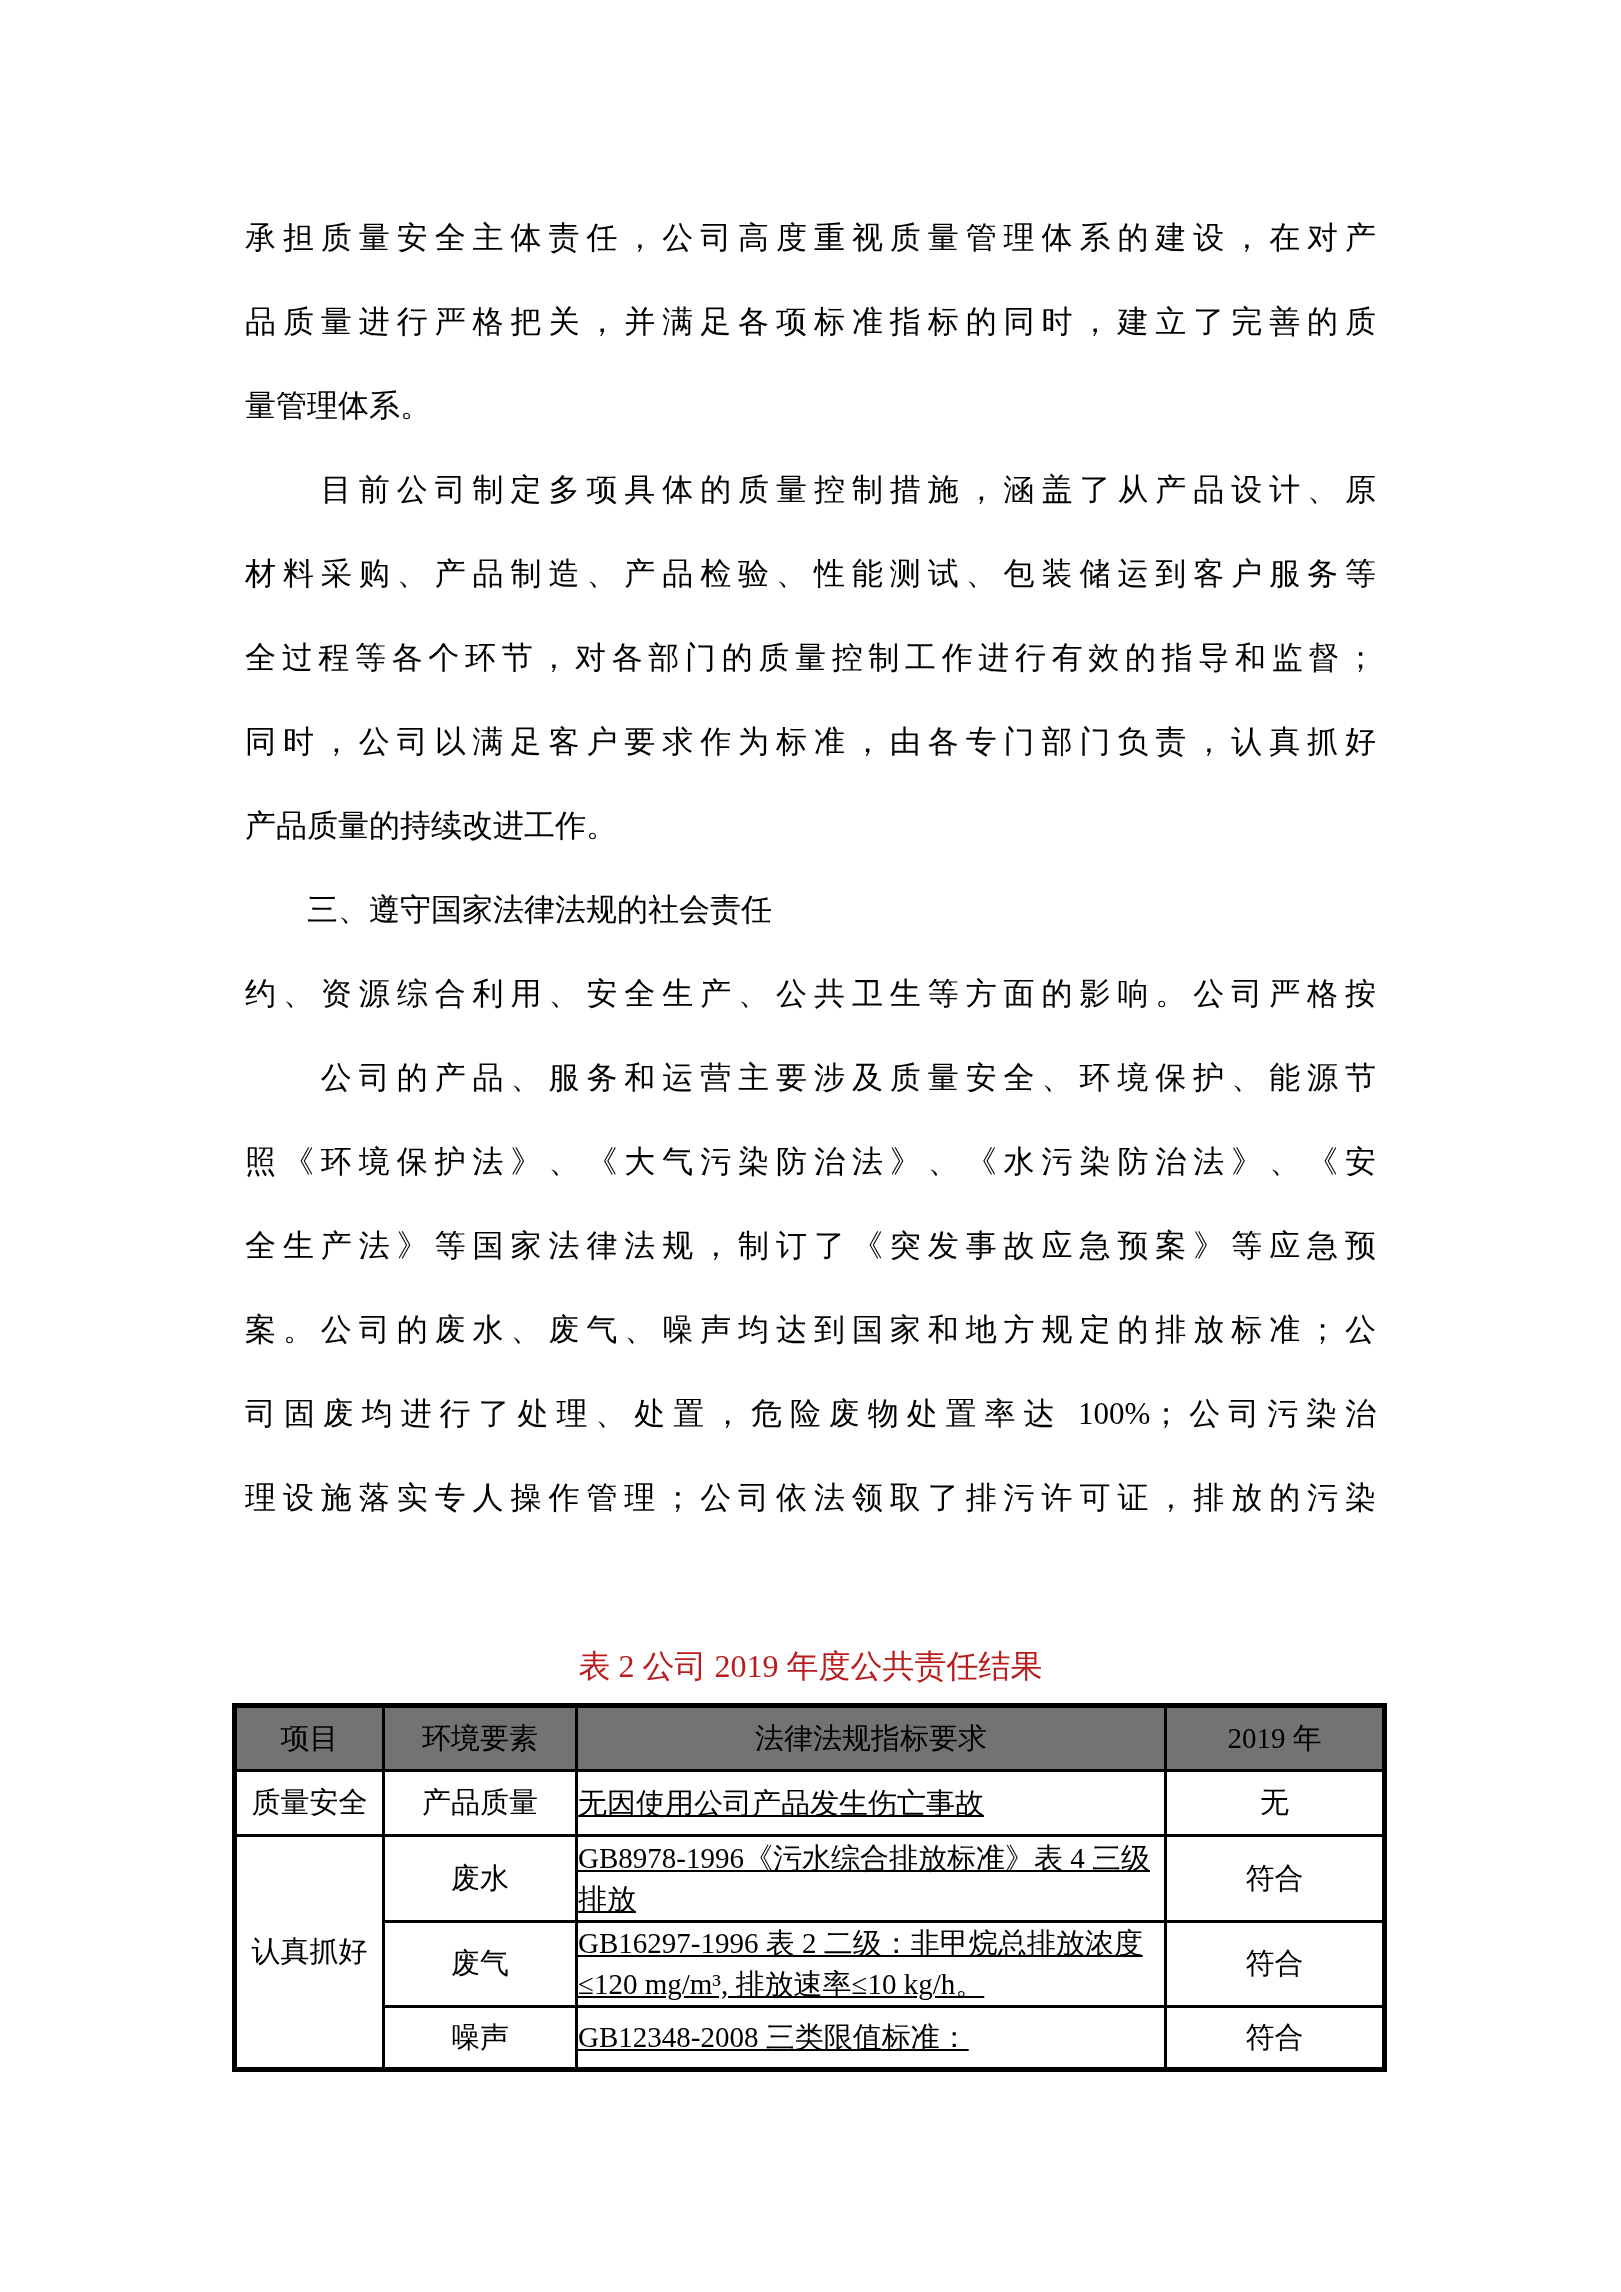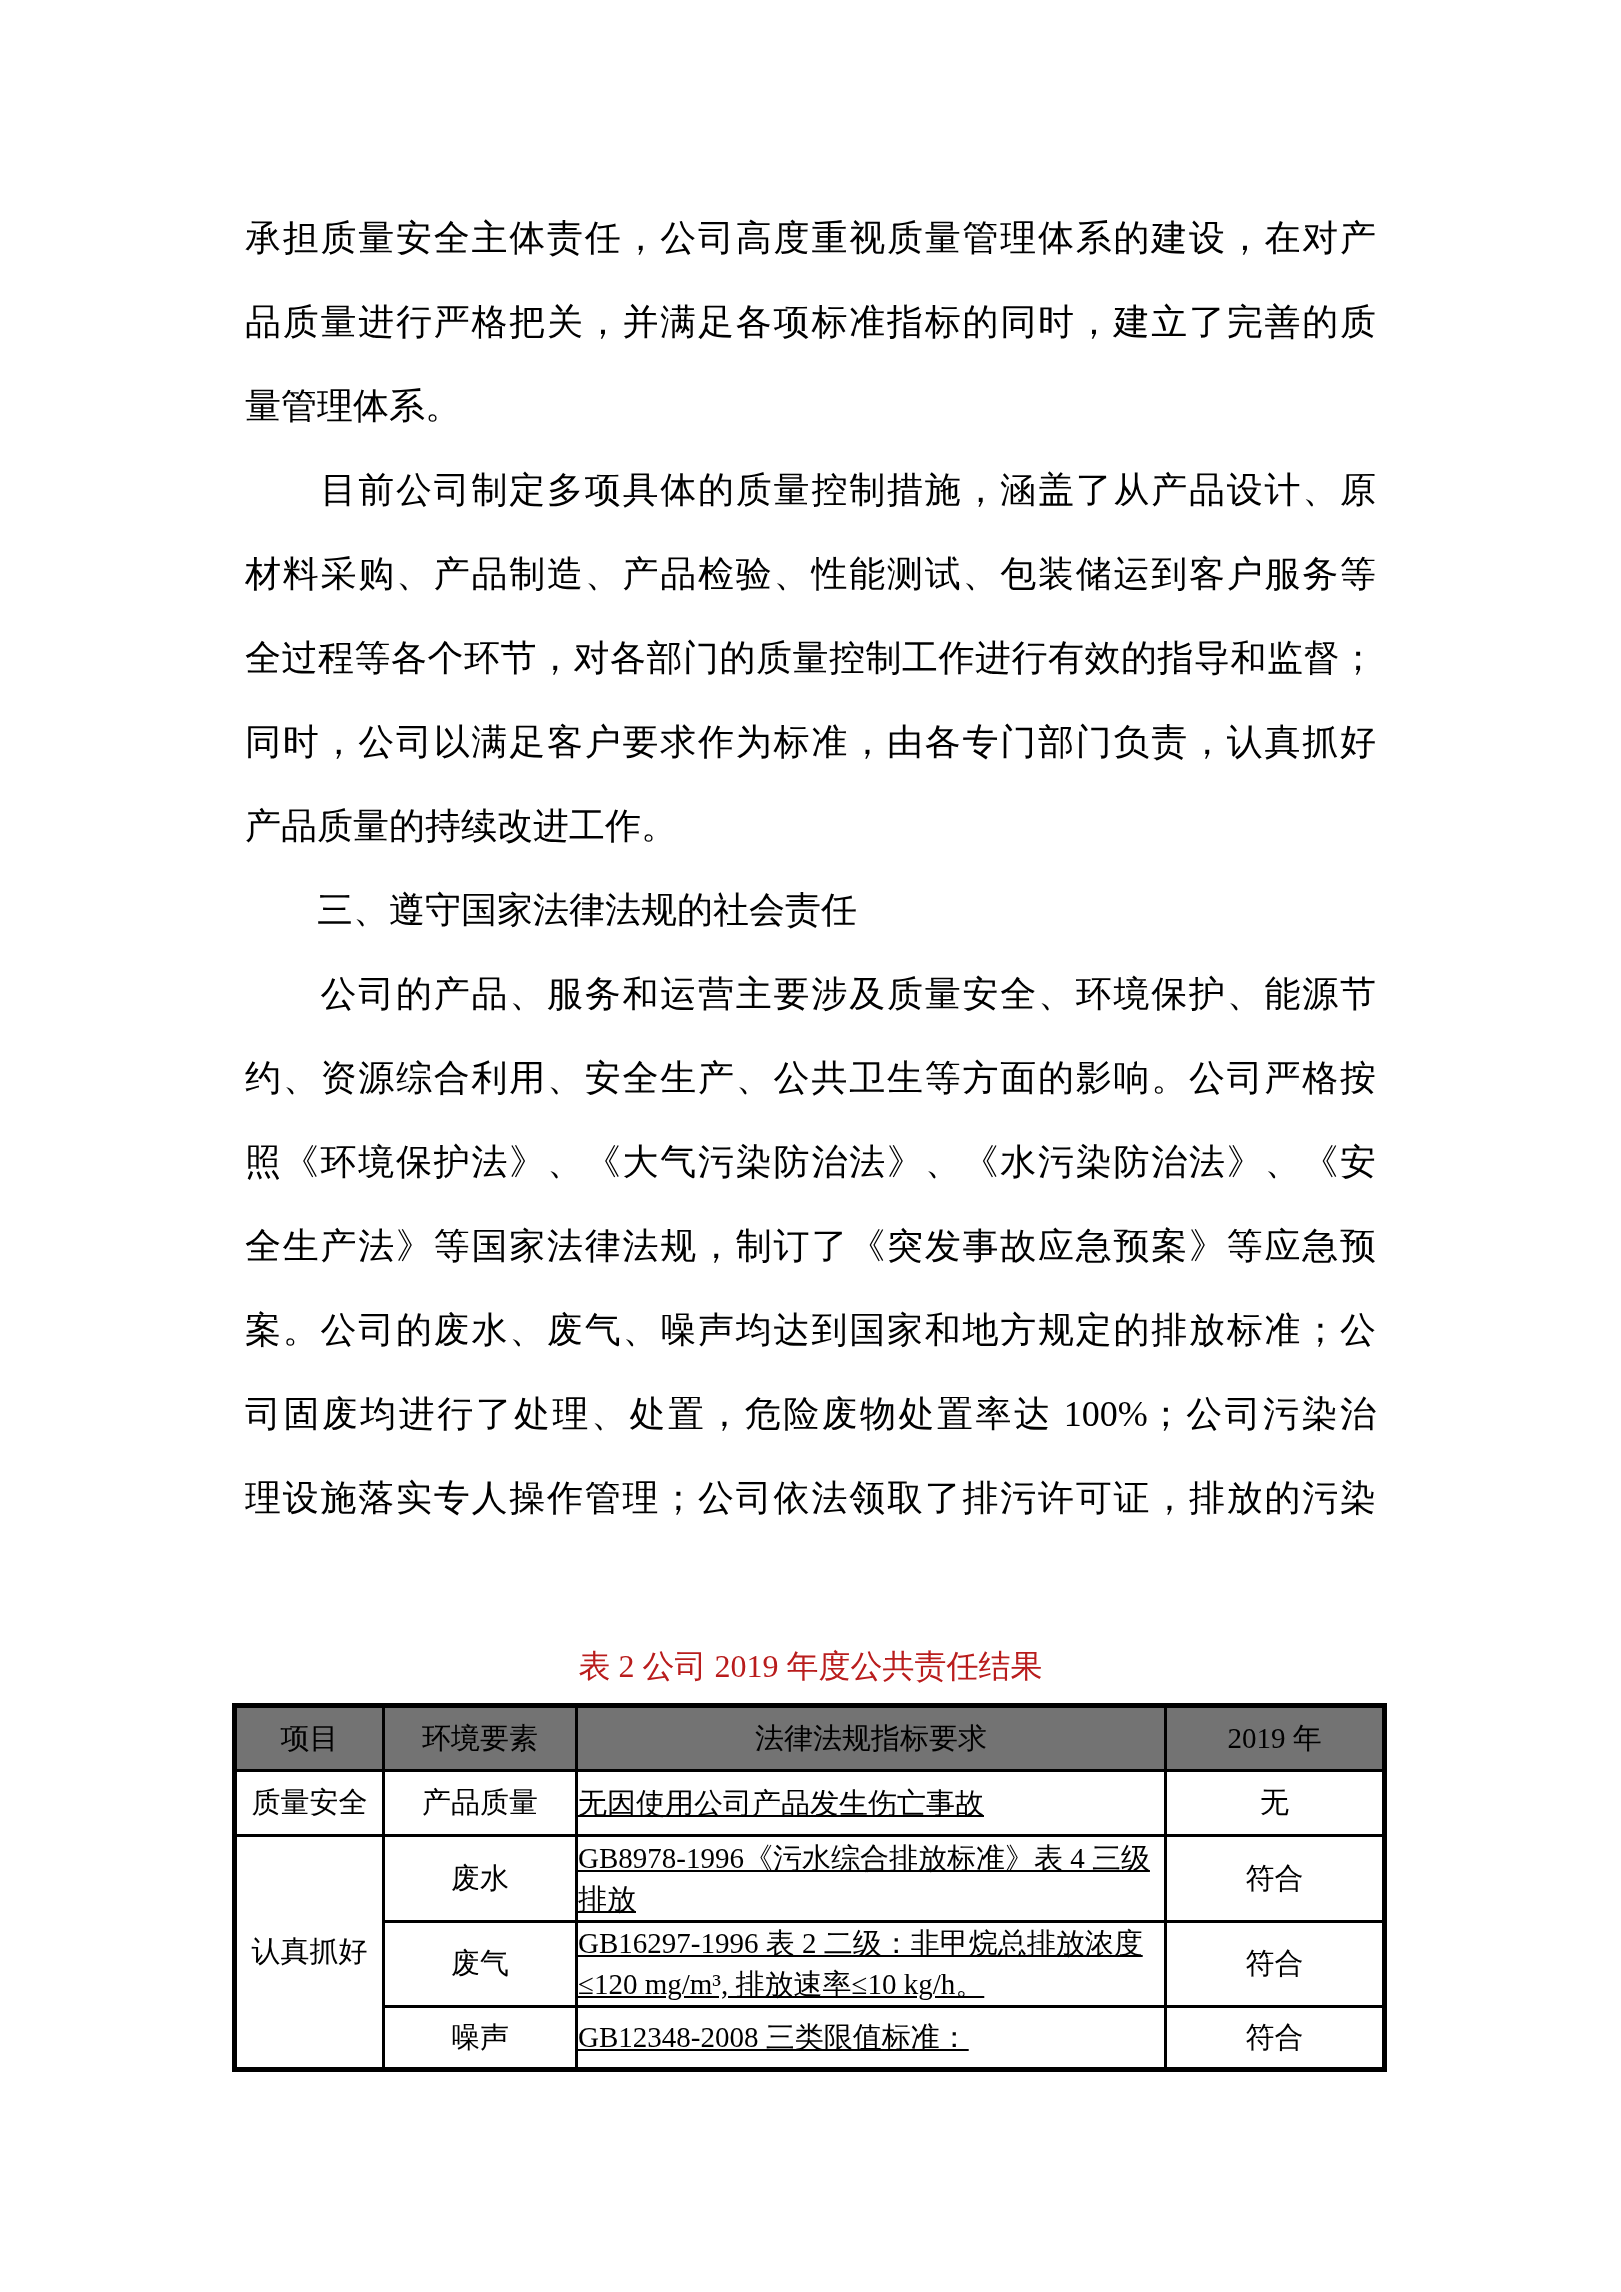--- a/index.html
+++ b/index.html
@@ -16,21 +16,21 @@
     color: #000000;
     overflow: hidden;
   }
   .text-block {
     position: absolute;
     left: 245px; top: 196px; width: 1131px;
   }
   .line {
     height: 84px;
     line-height: 84px;
-    font-size: 36px;
+    font-size: 31px;
     color: #000000;
   }
   .line.stretch {
     text-align: justify;
     text-align-last: justify;
     text-justify: inter-character;
   }
   .caption {
     position: absolute;
     left: 245px; top: 1631px; width: 1131px;
@@ -92,22 +92,22 @@
       <div class="line stretch">全过程等各个环节，对各部门的质量控制工作进行有效的指导和监督；</div>
       <div class="line stretch">同时，公司以满足客户要求作为标准，由各专门部门负责，认真抓好</div>
       <div class="line">产品质量的持续改进工作。</div>
     </div>
 
     <div>
       <div class="line">　　三、遵守国家法律法规的社会责任</div>
     </div>
 
     <div>
+      <div class="line stretch">约、资源综合利用、安全生产、公共卫生等方面的影响。公司严格按</div>
       <div class="line stretch">　　公司的产品、服务和运营主要涉及质量安全、环境保护、能源节</div>
-      <div class="line stretch">约、资源综合利用、安全生产、公共卫生等方面的影响。公司严格按</div>
       <div class="line stretch">照《环境保护法》、《大气污染防治法》、《水污染防治法》、《安</div>
       <div class="line stretch">全生产法》等国家法律法规，制订了《突发事故应急预案》等应急预</div>
       <div class="line stretch">案。公司的废水、废气、噪声均达到国家和地方规定的排放标准；公</div>
       <div class="line stretch">司固废均进行了处理、处置，危险废物处置率达 100%；公司污染治</div>
       <div class="line stretch">理设施落实专人操作管理；公司依法领取了排污许可证，排放的污染</div>
     </div>
 
   </div>
 
   <div class="caption">表 2 公司 2019 年度公共责任结果</div>

